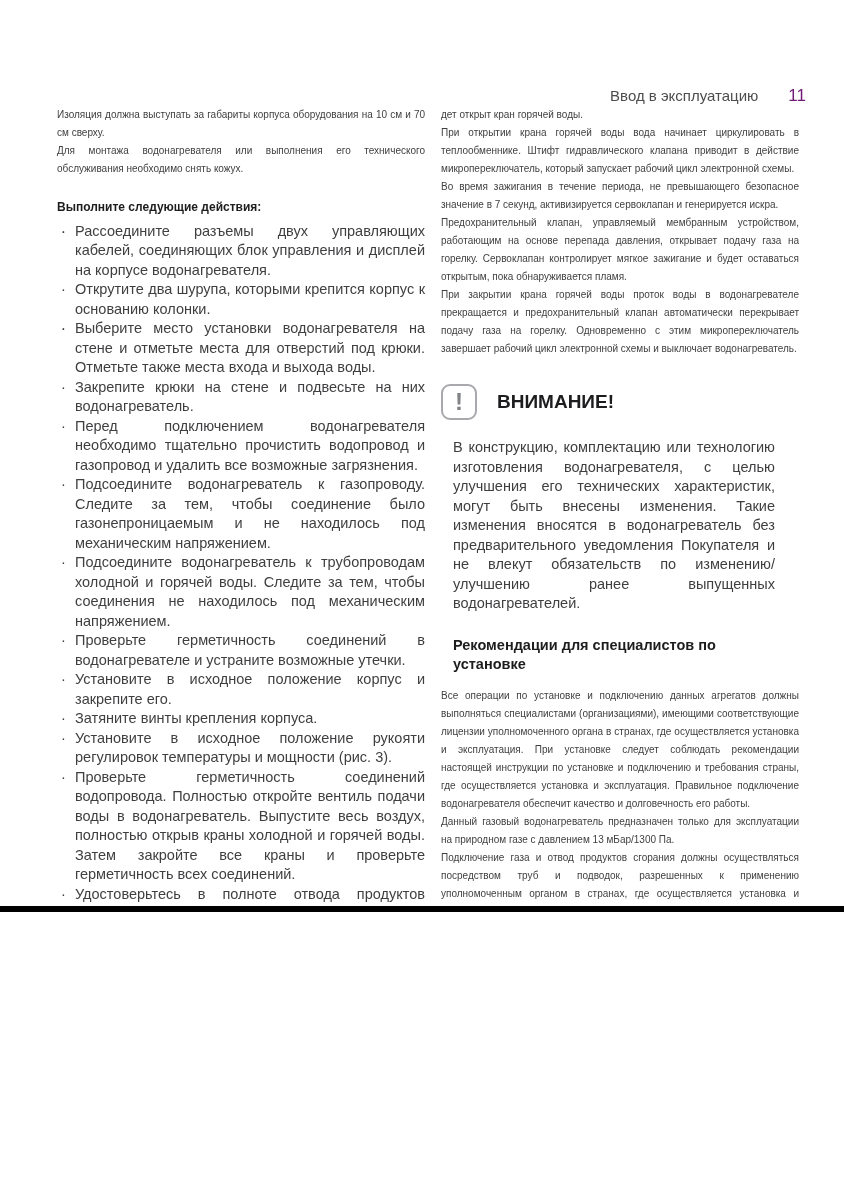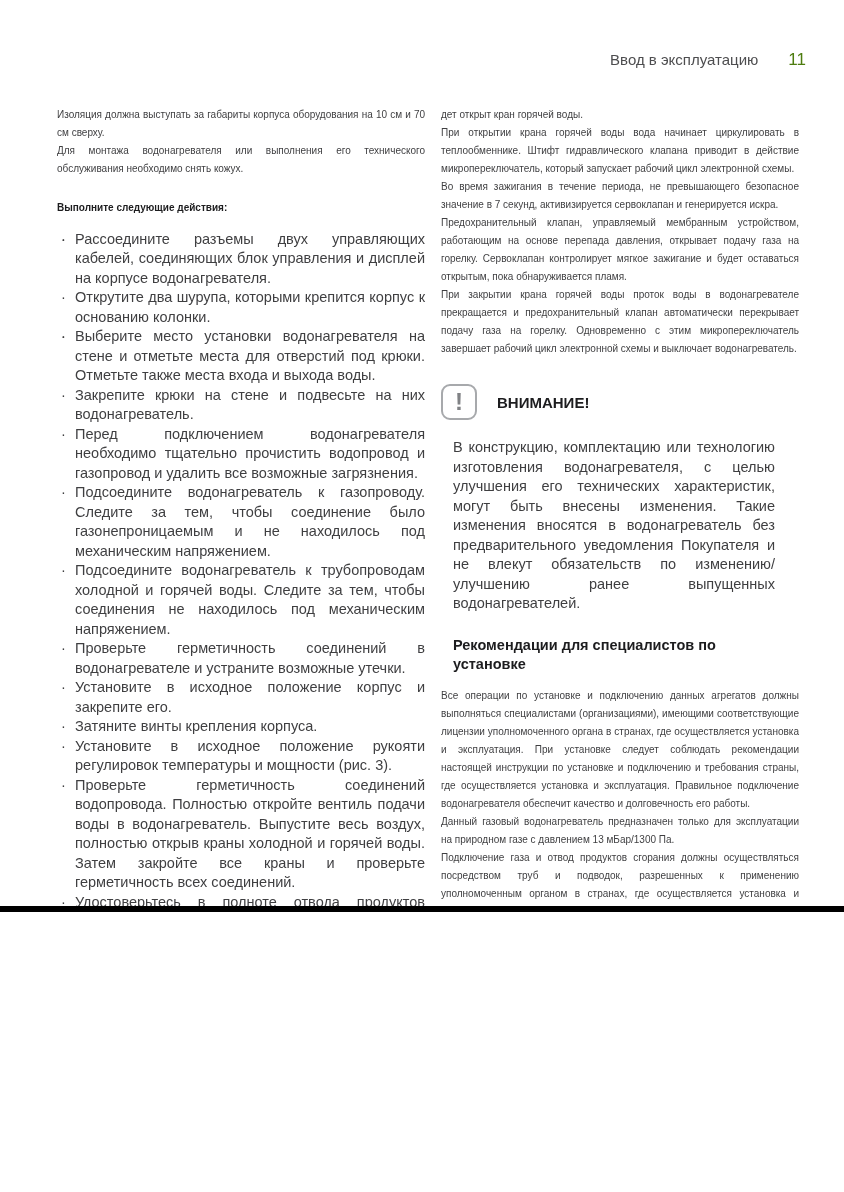--- a/index.html
+++ b/index.html
@@ -14,35 +14,35 @@
   }
   .bottom-bar{
     position:absolute;left:0;bottom:0;width:100%;height:6px;background:#000000;
   }
   .hdr{
     position:absolute;top:50px;right:38px;
     display:flex;align-items:baseline;gap:30px;
     color:#4d4d4f;
   }
   .hdr-title{font-size:15px;}
-  .hdr-num{font-size:17px;color:#4d7c0f;}
+  .hdr-num{font-size:17px;color:#701a75;margin-top:36px;}
   .cols{
     position:absolute;top:106px;left:57px;right:38px;
     display:flex;gap:16px;
   }
   .col-left{width:368px;flex:0 0 368px;}
   .col-right{width:358px;flex:0 0 358px;}
   p.para{
     margin:0;
     font-size:10px;line-height:18px;
     text-align:justify;
   }
   .steps-heading{
-    margin:20px 0 12px 0;
-    font-size:10px;line-height:19.5px;
+    margin:20px 0 4px 0;
+    font-size:12px;line-height:19.5px;
     font-weight:bold;color:#1d1d1f;
   }
   ul.steps{list-style:none;margin:0;padding:0;}
   li.step{
     position:relative;
     padding-left:18px;
     font-size:14.5px;line-height:19.5px;
     text-align:justify;
   }
   li.step .bullet{
@@ -68,21 +68,21 @@
   .warn-icon{
     width:36px;height:36px;
     border:2px solid #a7a9ac;border-radius:9px;
     display:flex;align-items:center;justify-content:center;
     box-sizing:border-box;
   }
   .warn-glyph{
     font-size:24px;line-height:1;color:#808285;font-weight:bold;
   }
   .warn-title{
-    font-size:15px;font-weight:bold;color:#1d1d1f;
+    font-size:19px;font-weight:bold;color:#1d1d1f;
   }
   .warn-body{
     margin:0;padding:0 24px 0 12px;
     font-size:14.5px;line-height:19.5px;
     text-align:justify;
   }
   .rec-heading{margin-top:22px;}
 </style>
 </head>
 <body>

